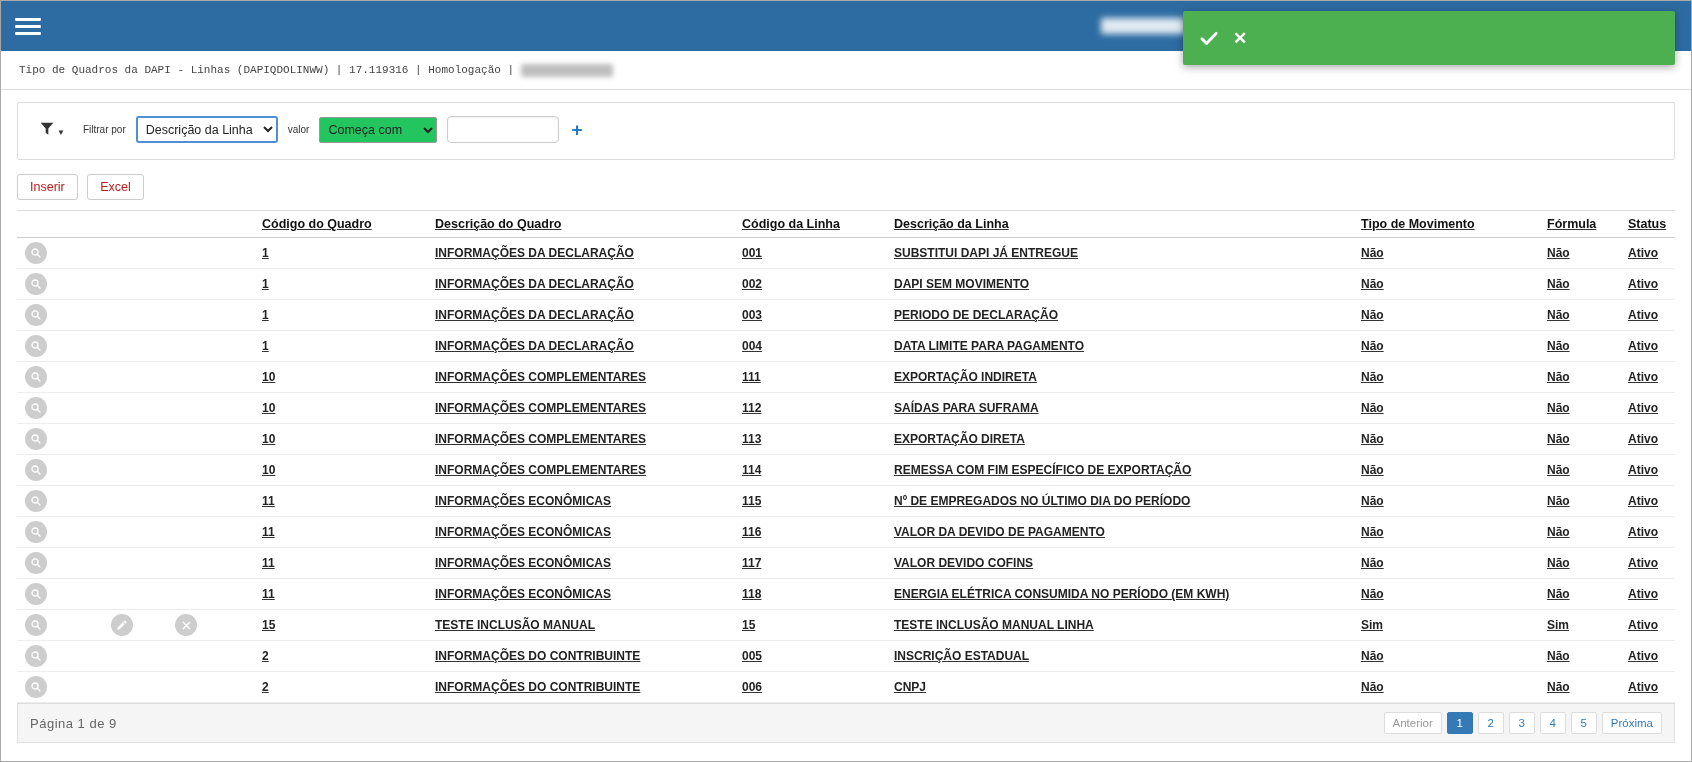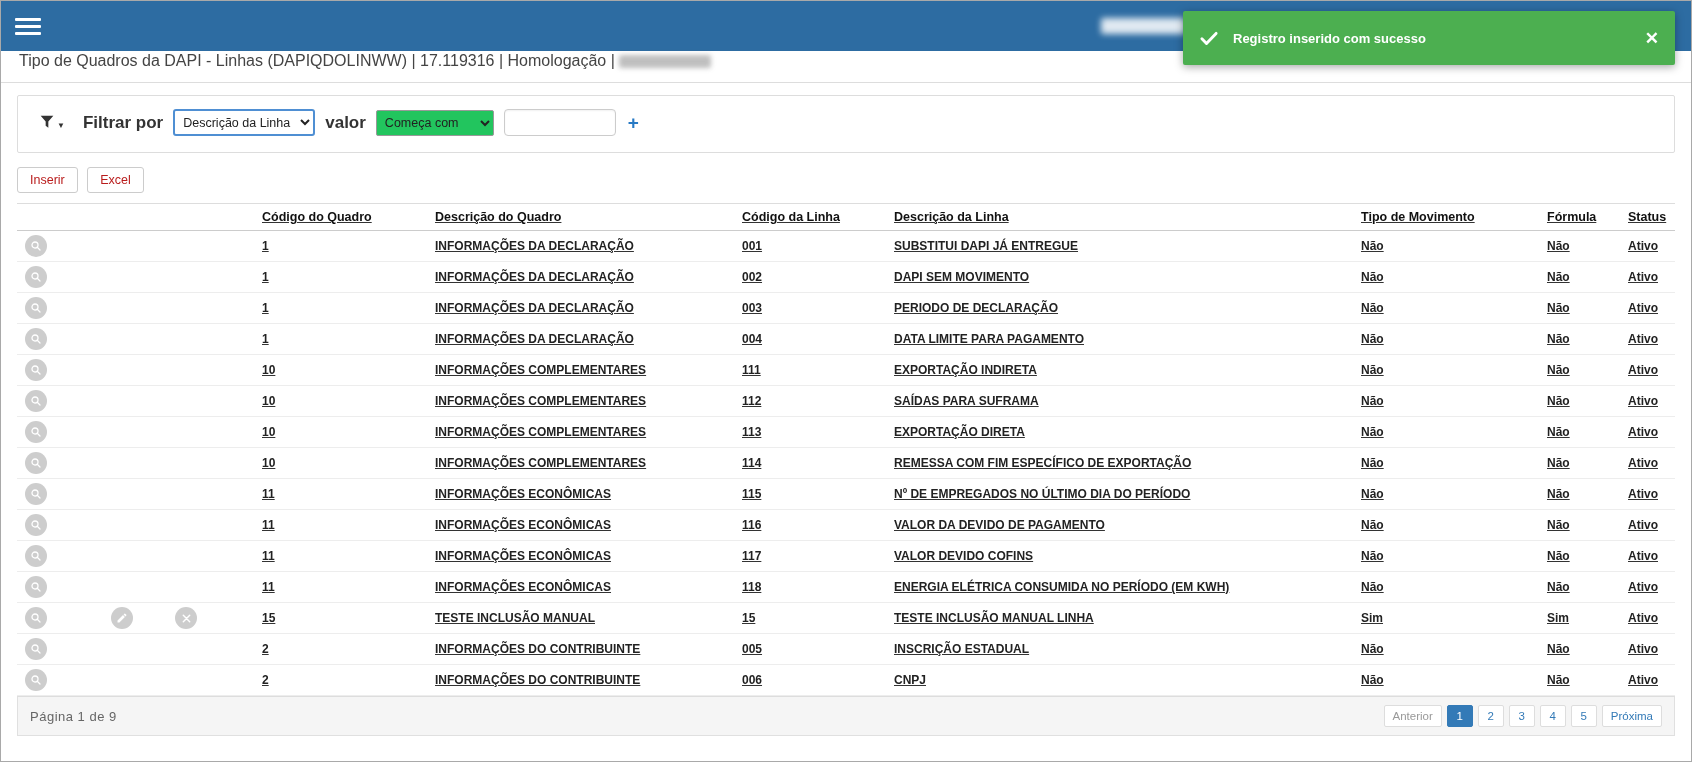--- a/index.html
+++ b/index.html
@@ -54,24 +54,25 @@
   .toast .check { margin-right: 14px; display: inline-flex; }
   .toast .msg { font-size: 13px; font-weight: bold; flex: 1; }
   .toast .close {
     background: none; border: none; color: #fff;
     font-size: 17px; font-weight: bold; cursor: pointer;
     line-height: 1;
   }
 
   
   .titlebar {
-    padding: 1px 18px 12px;
-    font-size: 16px;
+    padding: 13px 18px 12px;
+    font-size: 11px;
     color: #444;
     border-bottom: 1px solid #ddd;
+    font-family: Liberation Mono, monospace;
   }
   .title-redacted {
     display: inline-block;
     width: 92px; height: 13px;
     background: #8a8a8a;
     opacity: 0.55;
     filter: blur(2.5px);
     border-radius: 2px;
     vertical-align: middle;
   }
@@ -90,21 +91,21 @@
     border-bottom: 1px solid #e8e8e8;
   }
   .filter-row {
     display: flex;
     align-items: center;
     padding: 13px 14px 16px 22px;
     gap: 10px;
   }
   .funnel-wrap { display: inline-flex; align-items: flex-end; cursor: pointer; margin-right: 8px; }
   .funnel-caret { font-size: 8px; color: #333; margin-left: 1px; }
-  .lbl { font-size: 17px; font-weight: bold; color: #333; }
+  .lbl { font-size: 10px; font-weight: normal; color: #333; }
   select.filter-field {
     width: 142px; height: 27px;
     border: 2px solid #4f8fd3;
     border-radius: 3px;
     font-size: 12.5px;
     font-family: "Liberation Sans", sans-serif;
     color: #222;
     padding: 0 4px;
     background: #fff;
   }
@@ -244,21 +245,20 @@
     </div>
     <div class="topbar-redacted"></div>
   </div>
 
   <div class="toast">
     <span class="check">
       <svg width="20" height="20" viewBox="0 0 24 24">
           <path d="M3.5 13l5.5 5.5L20.5 6.5" fill="none" stroke="#fff" stroke-width="3.5" stroke-linecap="round" stroke-linejoin="round"></path>
         </svg>
     </span>
-    <span class="msg">Registro inserido com sucesso</span>
     <button class="close">✕</button>
   </div>
 
   <div class="titlebar">
     <span>Tipo de Quadros da DAPI - Linhas (DAPIQDOLINWW) | 17.119316 | Homologação | </span><span class="title-redacted"></span>
   </div>
 
   <div class="options-panel">
     <div class="filter-row">
       <span class="funnel-wrap">

